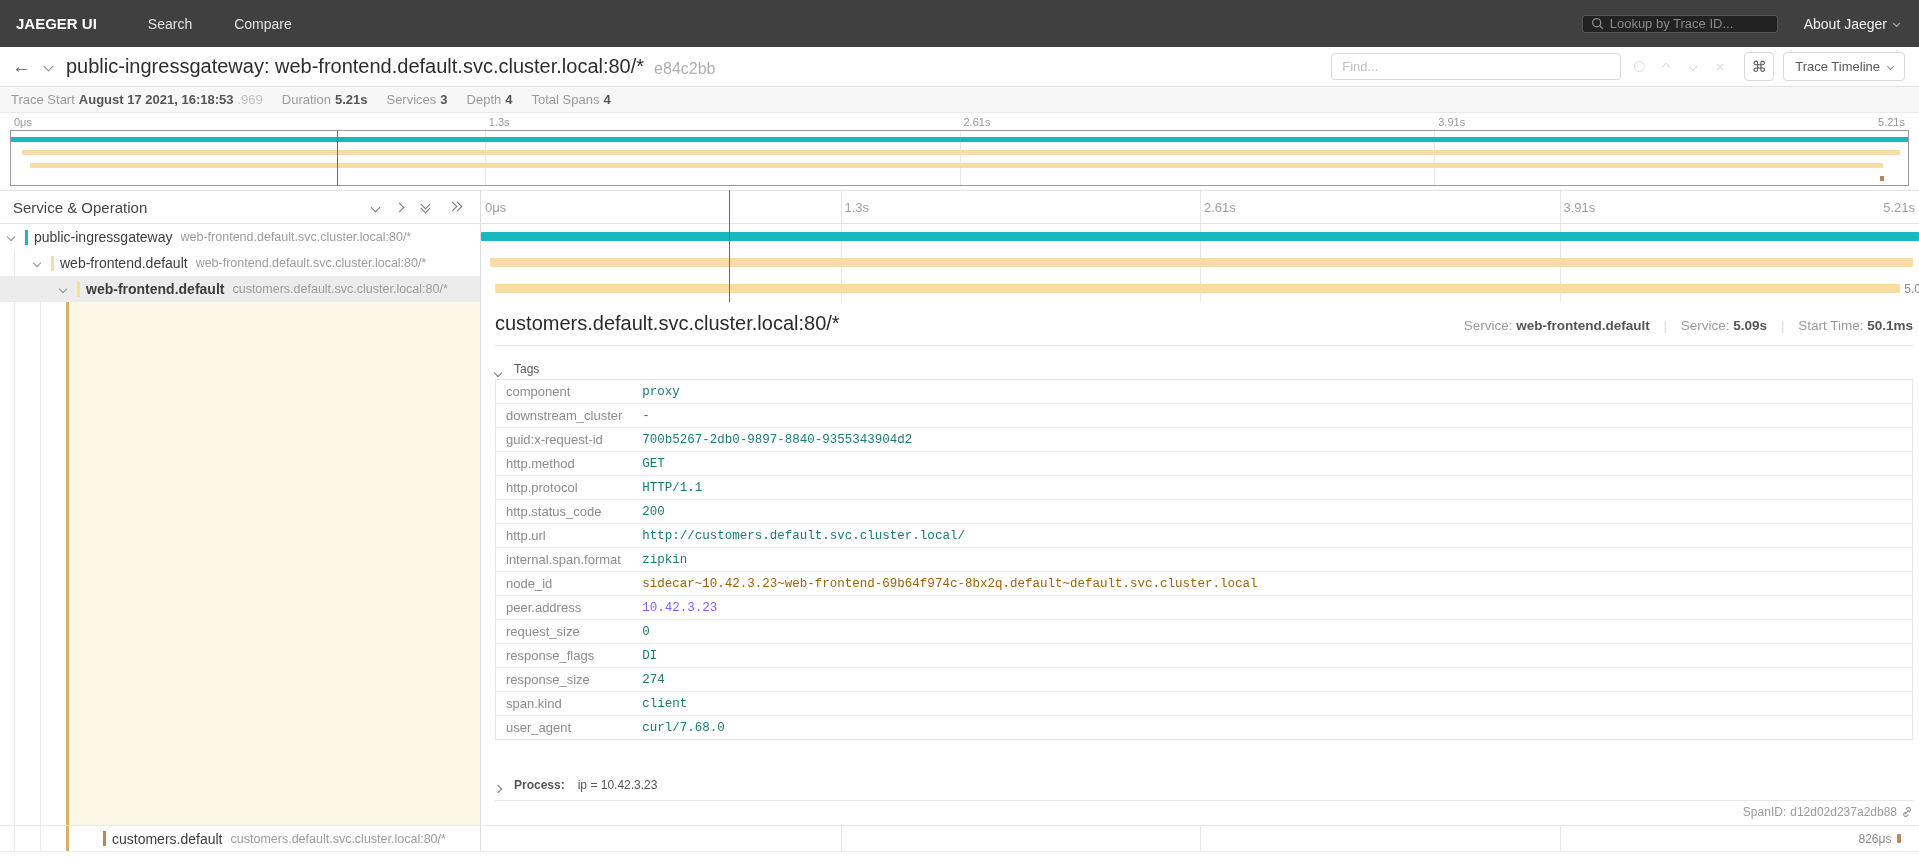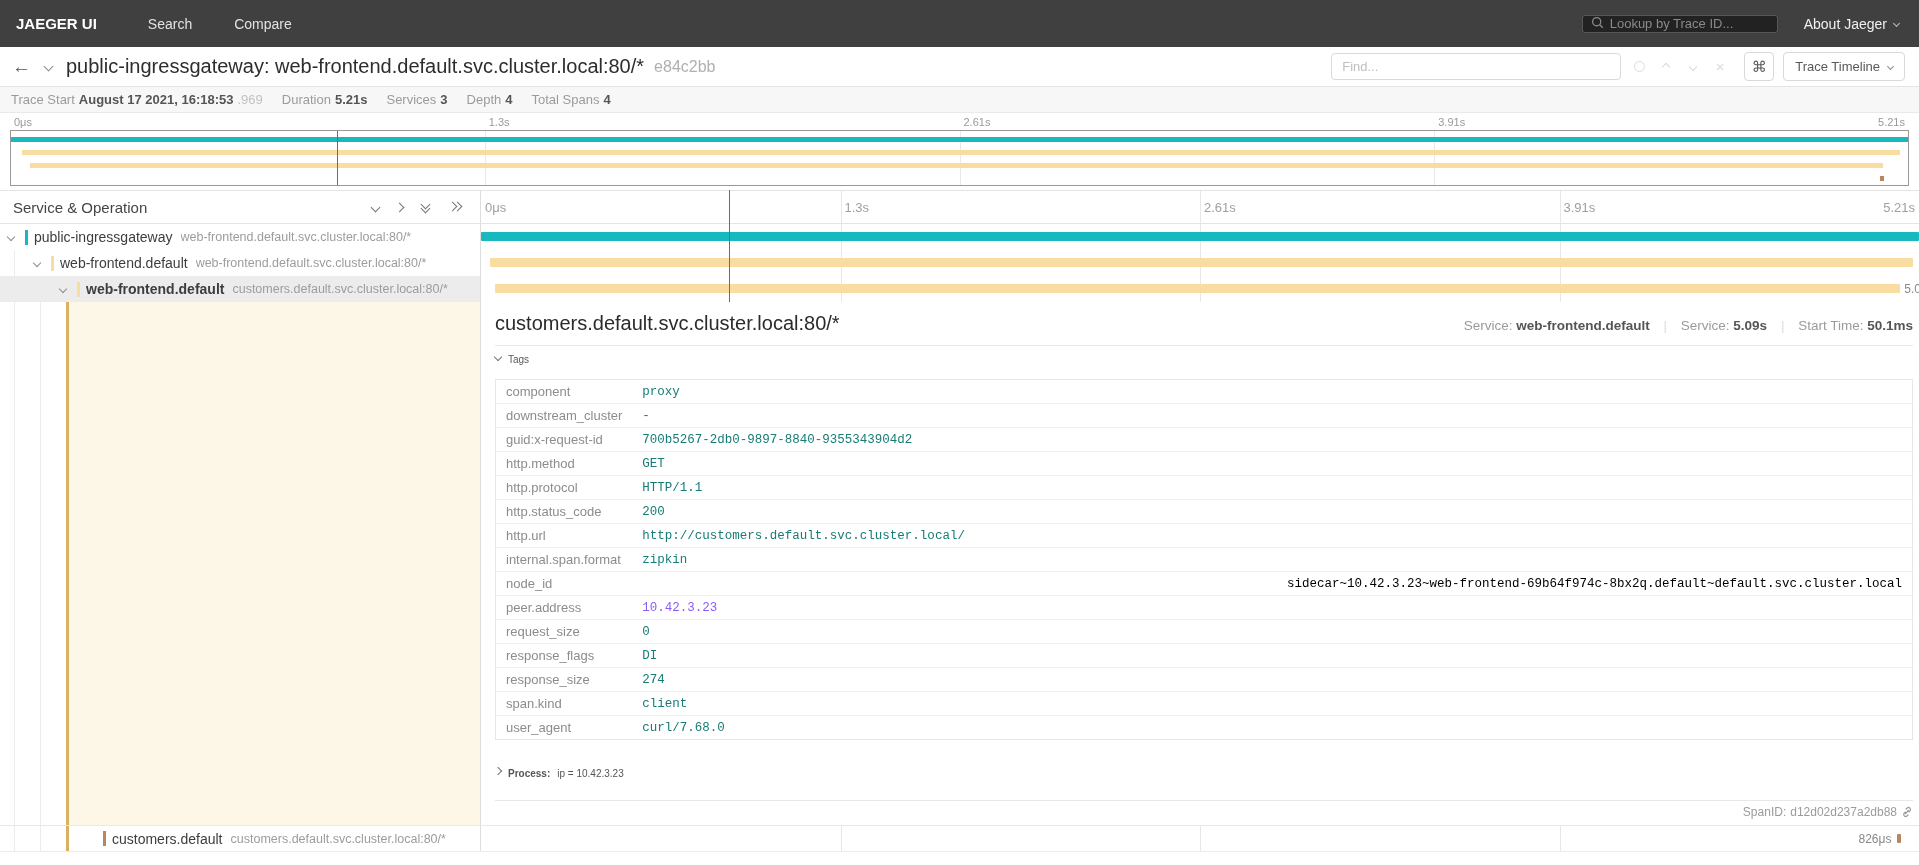--- a/index.html
+++ b/index.html
@@ -19,30 +19,30 @@
   .dbl{position:relative;width:12px;height:12px;display:inline-block}
   .dbl i{position:absolute}
   .dbl.down i:nth-child(1){top:0;left:2px}.dbl.down i:nth-child(2){top:4px;left:2px}
   .dbl.rightd i:nth-child(1){top:2px;left:0}.dbl.rightd i:nth-child(2){top:2px;left:5px}
 
   
   .topnav{height:47px;background:#151515;display:flex;align-items:center;padding:0 16px}
   .brand{color:#fff;font-weight:bold;font-size:15px;margin-right:30px;white-space:nowrap}
   .nav-item{color:#e2e2e2;font-size:14px;padding:0 21px;height:33px;display:flex;align-items:center;cursor:pointer}
   .nav-search{margin-left:auto;width:196px;height:18px;border:1px solid #565656;border-radius:3px;
-    background:#222;display:flex;padding:0 8px;gap:6px}
+    background:#222;display:flex;align-items:center;padding:0 8px;gap:6px}
   .nav-search input{flex:1;background:transparent;border:none;outline:none;color:#ccc;font-size:13px;min-width:0;font-family:"Liberation Sans",sans-serif}
   .nav-search input::placeholder{color:#8a8a8a}
   .about{display:flex;align-items:center;gap:7px;color:#f0f0f0;font-size:14px;margin-left:26px;margin-right:4px;cursor:pointer}
 
   
   .trace-header{height:40px;display:flex;align-items:center;gap:14px;padding:0 12px;background:#fff;border-bottom:1px solid #e4e4e4}
   .back-btn{font-size:19px;color:#555;cursor:pointer;line-height:1}
   .hdr-chev{display:flex;align-items:center;cursor:pointer}
-  .trace-title{display:flex;align-items:center;gap:10px;font-weight:normal;font-size:20px;color:#2d2d2d;white-space:nowrap}
+  .trace-title{display:flex;align-items:flex-end;gap:10px;font-weight:normal;font-size:20px;color:#2d2d2d;white-space:nowrap}
   .trace-id{font-size:16px;color:#b0b0b0}
   .hdr-right{margin-left:auto;display:flex;align-items:center;gap:9px;padding-right:2px}
   .find-input{width:290px;height:27px;border:1px solid #d9d9d9;border-radius:4px;padding:0 10px;font-size:13px;color:#555;outline:none;font-family:"Liberation Sans",sans-serif}
   .find-input::placeholder{color:#bfbfbf}
   .faint-icon{display:inline-flex;align-items:center;justify-content:center;width:18px;height:18px;color:#d9d9d9;font-size:15px;cursor:pointer}
   .circle-ic{width:11px;height:11px;border:1.5px solid #dcdcdc;border-radius:50%;display:inline-block}
   .kbd-btn{width:30px;height:29px;border:1px solid #d9d9d9;border-radius:4px;background:#fff;font-size:15px;color:#595959;cursor:pointer;margin-left:6px}
   .view-btn{height:29px;border:1px solid #d9d9d9;border-radius:4px;background:#fff;font-size:13px;color:#595959;
     display:flex;align-items:center;gap:8px;padding:0 11px;cursor:pointer;font-family:"Liberation Sans",sans-serif}
 
@@ -94,21 +94,21 @@
   .active-guide{position:absolute;top:0;bottom:0;left:66px;width:3px;background:#d9b162}
   .cream{position:absolute;top:0;bottom:0;left:69px;right:0;background:#fdf7e7}
   .detail-main{flex:1;padding:10px 6px 0 14px;overflow:hidden}
   .detail-header{display:flex;align-items:baseline}
   .detail-title{font-size:20px;font-weight:normal;color:#2b2b2b;white-space:nowrap}
   .detail-meta{margin-left:auto;font-size:13.5px;white-space:nowrap}
   .m-lbl{color:#9b9b9b}
   .m-val{color:#555;font-weight:bold}
   .m-sep{color:#dcdcdc;margin:0 10px}
   .detail-divider{border-bottom:1px solid #e8e8e8;margin-top:10px}
-  .acc-header{display:flex;align-items:flex-start;gap:7px;margin-top:8px;height:22px;font-size:10px;color:#595959;cursor:pointer}
+  .acc-header{display:flex;align-items:flex-end;gap:13px;margin-top:8px;height:22px;font-size:12px;color:#595959;cursor:pointer}
   .acc-header.process{margin-top:28px;height:24px}
   .p-lbl{font-weight:bold;color:#555}
   .p-val{color:#555}
   .kv-table{width:100%;border-collapse:collapse;border:1px solid #e6e6e6;margin-top:3px;font-size:13px}
   .kv-table td{border-bottom:1px solid #f0f0f0;padding:3px 10px;height:24px;vertical-align:middle}
   .kv-table tr:last-child td{border-bottom:none}
   td.k{color:#8c8c8c;width:132px;white-space:nowrap}
   td.v{font-family:"Liberation Mono","DejaVu Sans Mono",monospace;color:#177c75;font-size:12.5px}
   .spanid-row{margin-top:8px;border-top:1px solid #e8e8e8;padding-top:4px;display:flex;justify-content:flex-end;align-items:center;gap:4px;font-size:12px;color:#9b9b9b}
 </style>
@@ -332,21 +332,21 @@
             <tr>
               <td class="k">http.url</td>
               <td class="v" style="color: rgb(23, 124, 117);">http://customers.default.svc.cluster.local/</td>
             </tr>
             <tr>
               <td class="k">internal.span.format</td>
               <td class="v" style="color: rgb(23, 124, 117);">zipkin</td>
             </tr>
             <tr>
               <td class="k">node_id</td>
-              <td class="v" style="color: #000000; text-align: right;">sidecar~10.42.3.23~web-frontend-69b64f974c-8bx2q.default~default.svc.cluster.local</td>
+              <td class="v" style="color: #a16207;">sidecar~10.42.3.23~web-frontend-69b64f974c-8bx2q.default~default.svc.cluster.local</td>
             </tr>
             <tr>
               <td class="k">peer.address</td>
               <td class="v" style="color: #8b5cf6;">10.42.3.23</td>
             </tr>
             <tr>
               <td class="k">request_size</td>
               <td class="v" style="color: rgb(23, 124, 117);">0</td>
             </tr>
             <tr>

